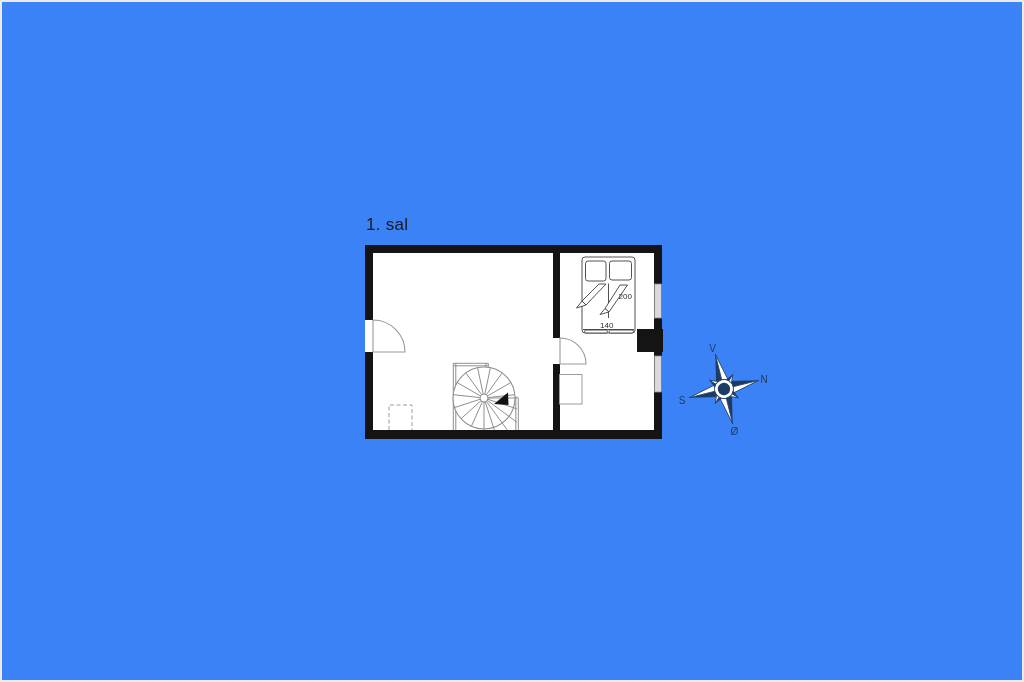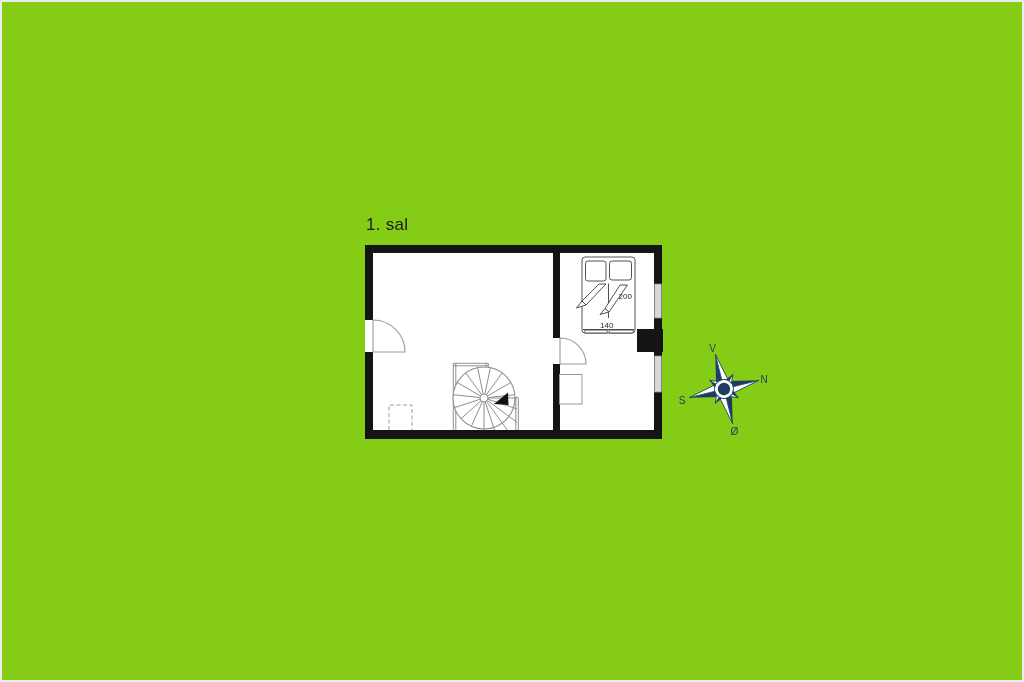--- a/index.html
+++ b/index.html
@@ -1,20 +1,20 @@
 <!DOCTYPE html>
 <html><head>
 <meta charset="utf-8">
 <style>
   html,body { margin:0; padding:0; background:#ffffff; }
   .stage {
     position:relative;
     width:1024px; height:682px;
     box-sizing:border-box;
-    background:#84cc16;
+    background:#3b82f6;
     border:2px solid #ebebed;
     font-family:"Liberation Sans", sans-serif;
     overflow:hidden;
   }
   .floor-title {
     position:absolute;
     left:364px; top:213px;
     font-size:17px;
     color:#1a1a1a;
     letter-spacing:0.3px;

